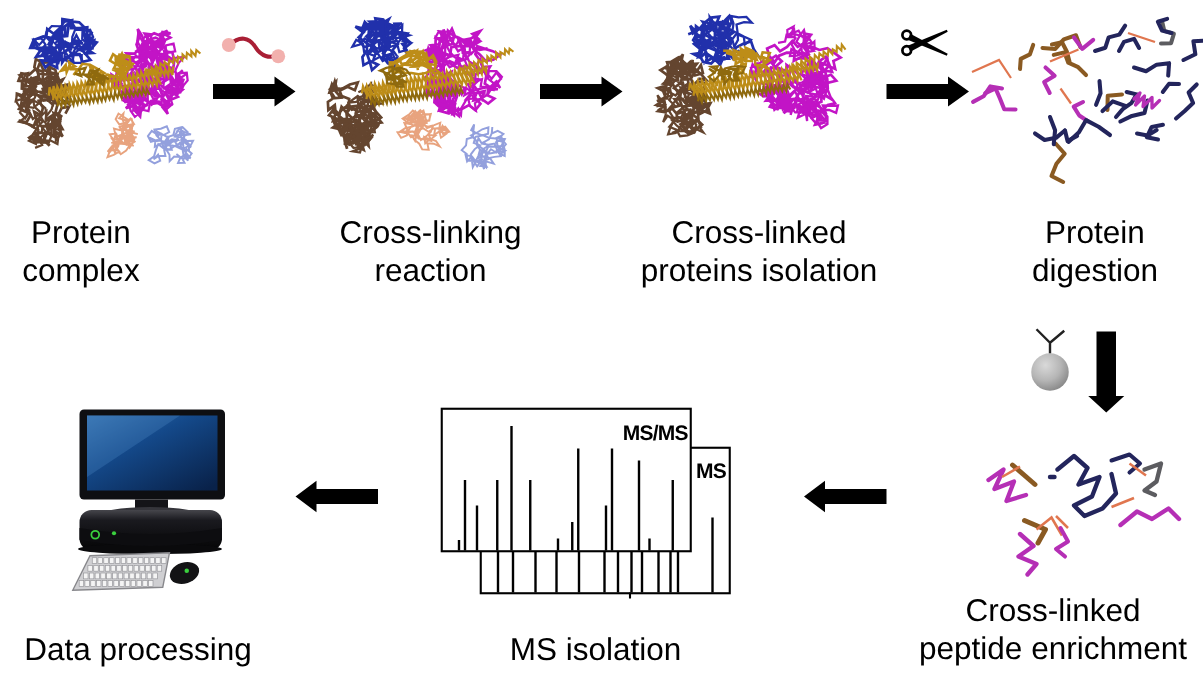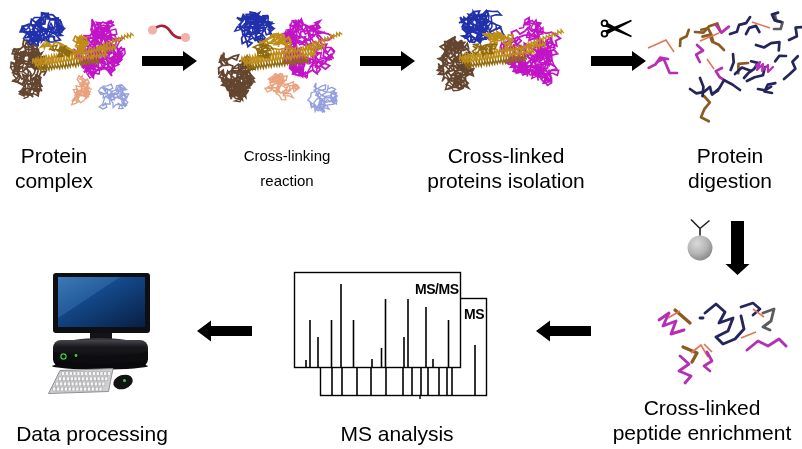--- a/index.html
+++ b/index.html
@@ -250,18 +250,18 @@
       <rect x="72.0" y="387.1" width="3.0" height="3.9" fill="#f4f4f4" stroke="#96969a" stroke-width="0.45"></rect>
       <rect x="75.9" y="387.1" width="3.0" height="3.9" fill="#f4f4f4" stroke="#96969a" stroke-width="0.45"></rect>
       <rect x="79.8" y="387.1" width="3.0" height="3.9" fill="#f4f4f4" stroke="#96969a" stroke-width="0.45"></rect>
       <rect x="83.6" y="387.1" width="3.0" height="3.9" fill="#f4f4f4" stroke="#96969a" stroke-width="0.45"></rect>
       <rect x="87.4" y="387.1" width="3.0" height="3.9" fill="#f4f4f4" stroke="#96969a" stroke-width="0.45"></rect>
       <rect x="91.3" y="387.1" width="3.0" height="3.9" fill="#f4f4f4" stroke="#96969a" stroke-width="0.45"></rect>
       <rect x="95.2" y="387.1" width="3.0" height="3.9" fill="#f4f4f4" stroke="#96969a" stroke-width="0.45"></rect>
       <rect x="99.0" y="387.1" width="3.0" height="3.9" fill="#f4f4f4" stroke="#96969a" stroke-width="0.45"></rect>
     </svg>
     <div style="position:absolute;left:-96px;top:143px;width:300px;text-align:center;font-size:21px;line-height:25px;color:#000;">Protein<br>complex</div>
-    <div style="position:absolute;left:137px;top:143px;width:300px;text-align:center;font-size:15px;line-height:25px;color:#000;">Cross-linking<br>reaction</div>
+    <div style="position:absolute;left:137px;top:143px;width:300px;text-align:center;font-size:21px;line-height:25px;color:#000;">Cross-linking<br>reaction</div>
     <div style="position:absolute;left:356px;top:143px;width:300px;text-align:center;font-size:21px;line-height:25px;color:#000;">Cross-linked<br>proteins isolation</div>
     <div style="position:absolute;left:580px;top:143px;width:300px;text-align:center;font-size:21px;line-height:25px;color:#000;">Protein<br>digestion</div>
     <div style="position:absolute;left:-58px;top:421px;width:300px;text-align:center;font-size:21px;line-height:25px;color:#000;">Data processing</div>
-    <div style="position:absolute;left:247px;top:421px;width:300px;text-align:center;font-size:21px;line-height:25px;color:#000;">MS analysis</div>
+    <div style="position:absolute;left:247px;top:421px;width:300px;text-align:center;font-size:21px;line-height:25px;color:#000;">MS isolation</div>
     <div style="position:absolute;left:552px;top:395px;width:300px;text-align:center;font-size:21px;line-height:25px;color:#000;">Cross-linked<br>peptide enrichment</div>
   </div>
 </body></html>

